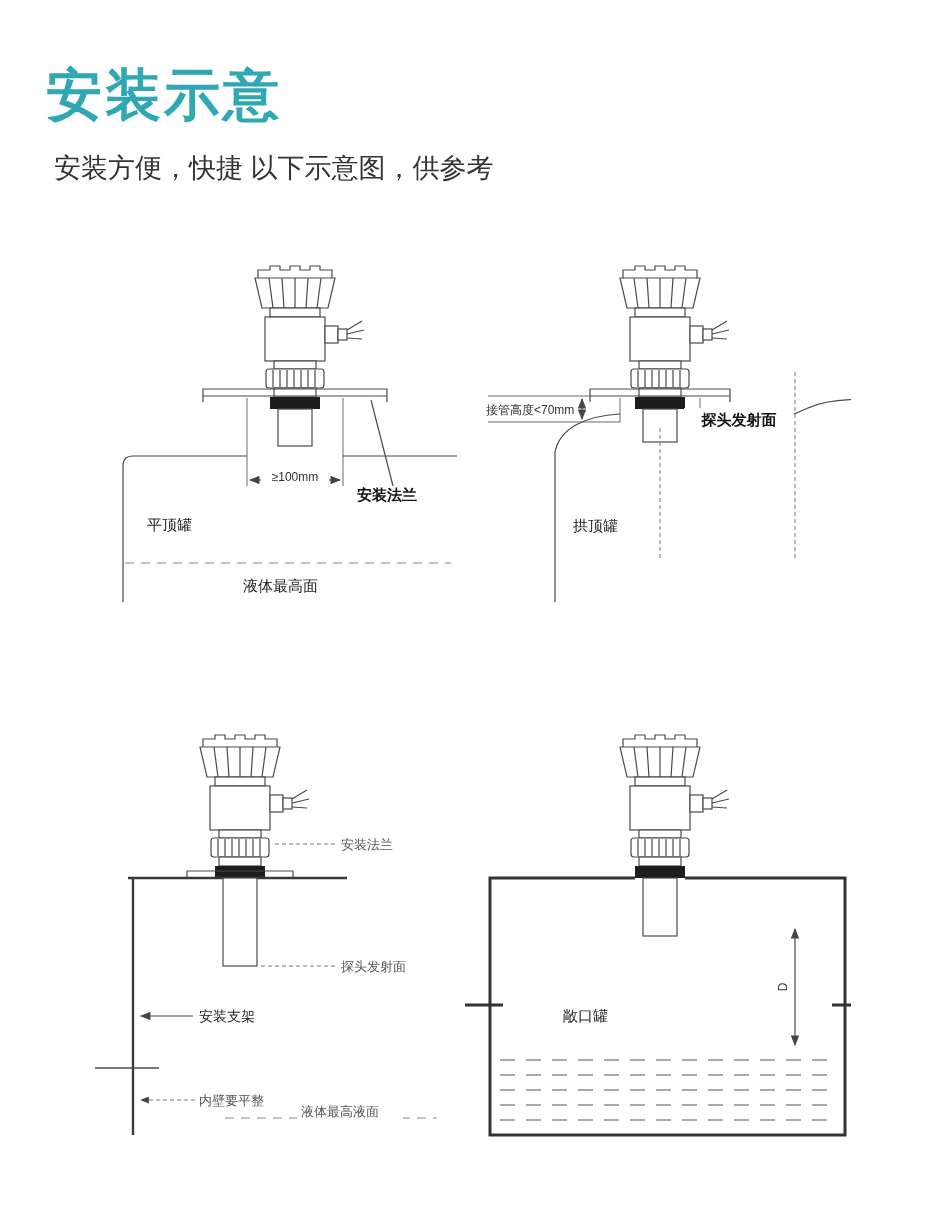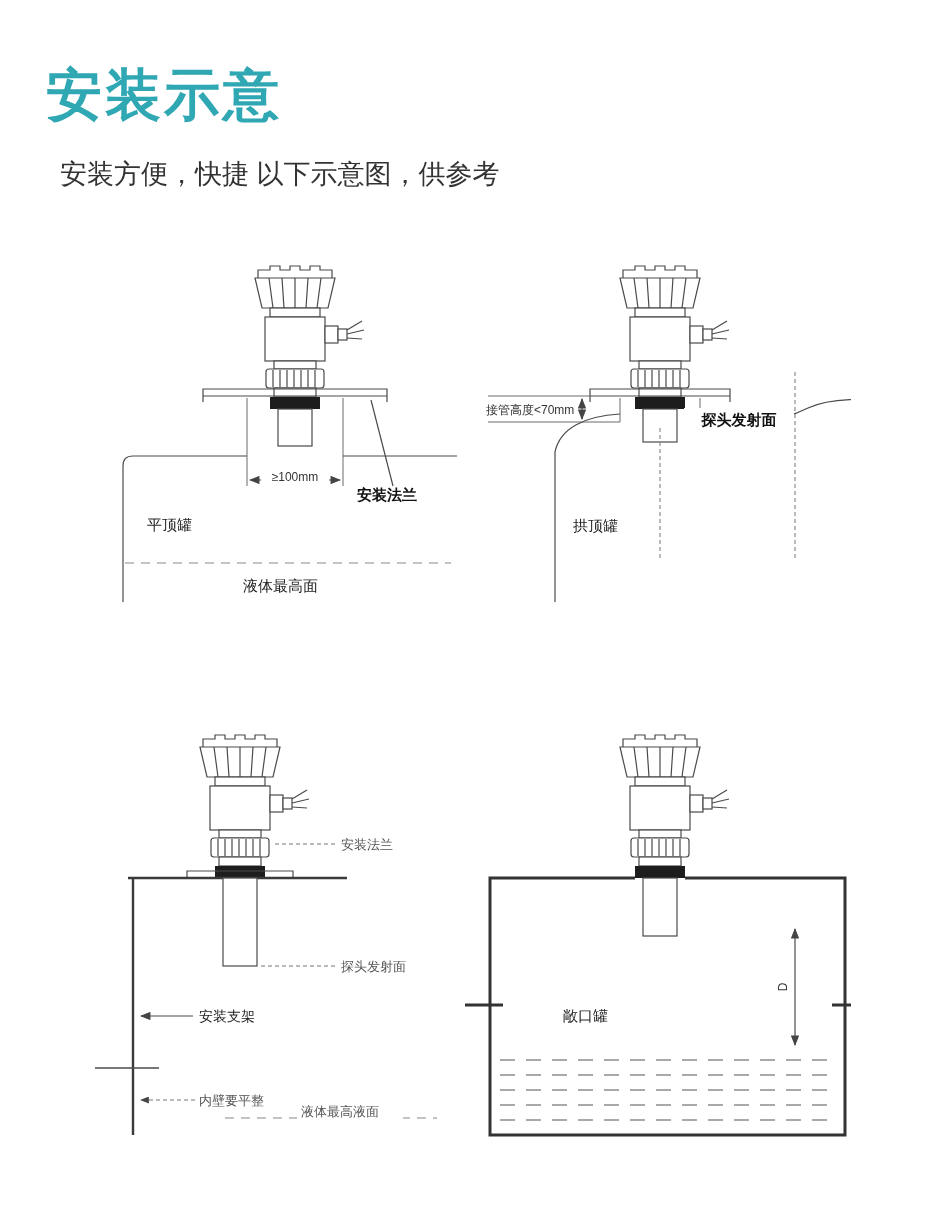--- a/index.html
+++ b/index.html
@@ -1,19 +1,19 @@
 <!DOCTYPE html>
 <html><head>
 <meta charset="utf-8">
 <style>
   html,body{margin:0;padding:0;background:#ffffff;}
   body{font-family:"Liberation Sans","DejaVu Sans",sans-serif;}
   .page{position:relative;width:851px;height:1214px;background:#fff;overflow:hidden;}
   .title{position:absolute;left:46px;top:58px;font-size:56px;font-weight:900;color:#2fa8b4;letter-spacing:3px;margin:0;}
-  .subtitle{position:absolute;left:48px;top:144px;font-size:27px;color:#333;margin:12px;}
+  .subtitle{position:absolute;left:48px;top:144px;font-size:27px;color:#333;margin:6px;}
   svg.diag{position:absolute;overflow:visible;}
   .ln{stroke:#4a4a4a;stroke-width:1.2;fill:none;}
   .lnthin{stroke:#6a6a6a;stroke-width:1;fill:none;}
   .shape{stroke:#4a4a4a;stroke-width:1.2;fill:#ffffff;}
   .thick{stroke:#333333;stroke-width:3;fill:none;}
   .arm{stroke:#3a3a3a;stroke-width:2.4;fill:none;}
   .dash{stroke:#888888;stroke-width:1.1;fill:none;stroke-dasharray:9 7;}
   .dashfine{stroke:#777777;stroke-width:1;fill:none;stroke-dasharray:4 3;}
   .liquid{stroke:#555555;stroke-width:1.2;fill:none;stroke-dasharray:15 11;}
   text{fill:#222;font-size:15px;font-family:"Liberation Sans","DejaVu Sans",sans-serif;}

